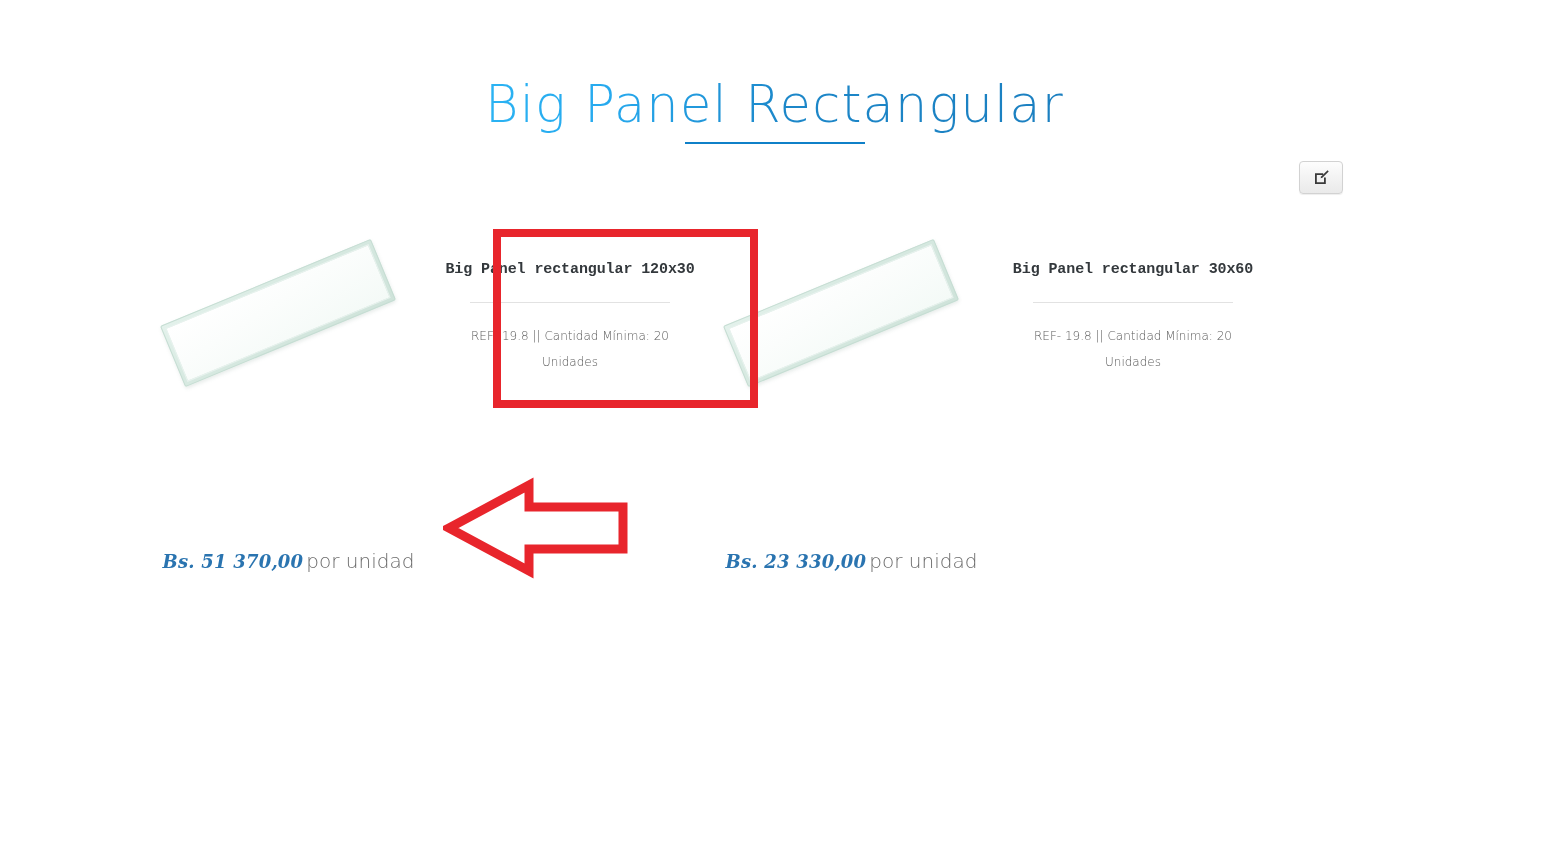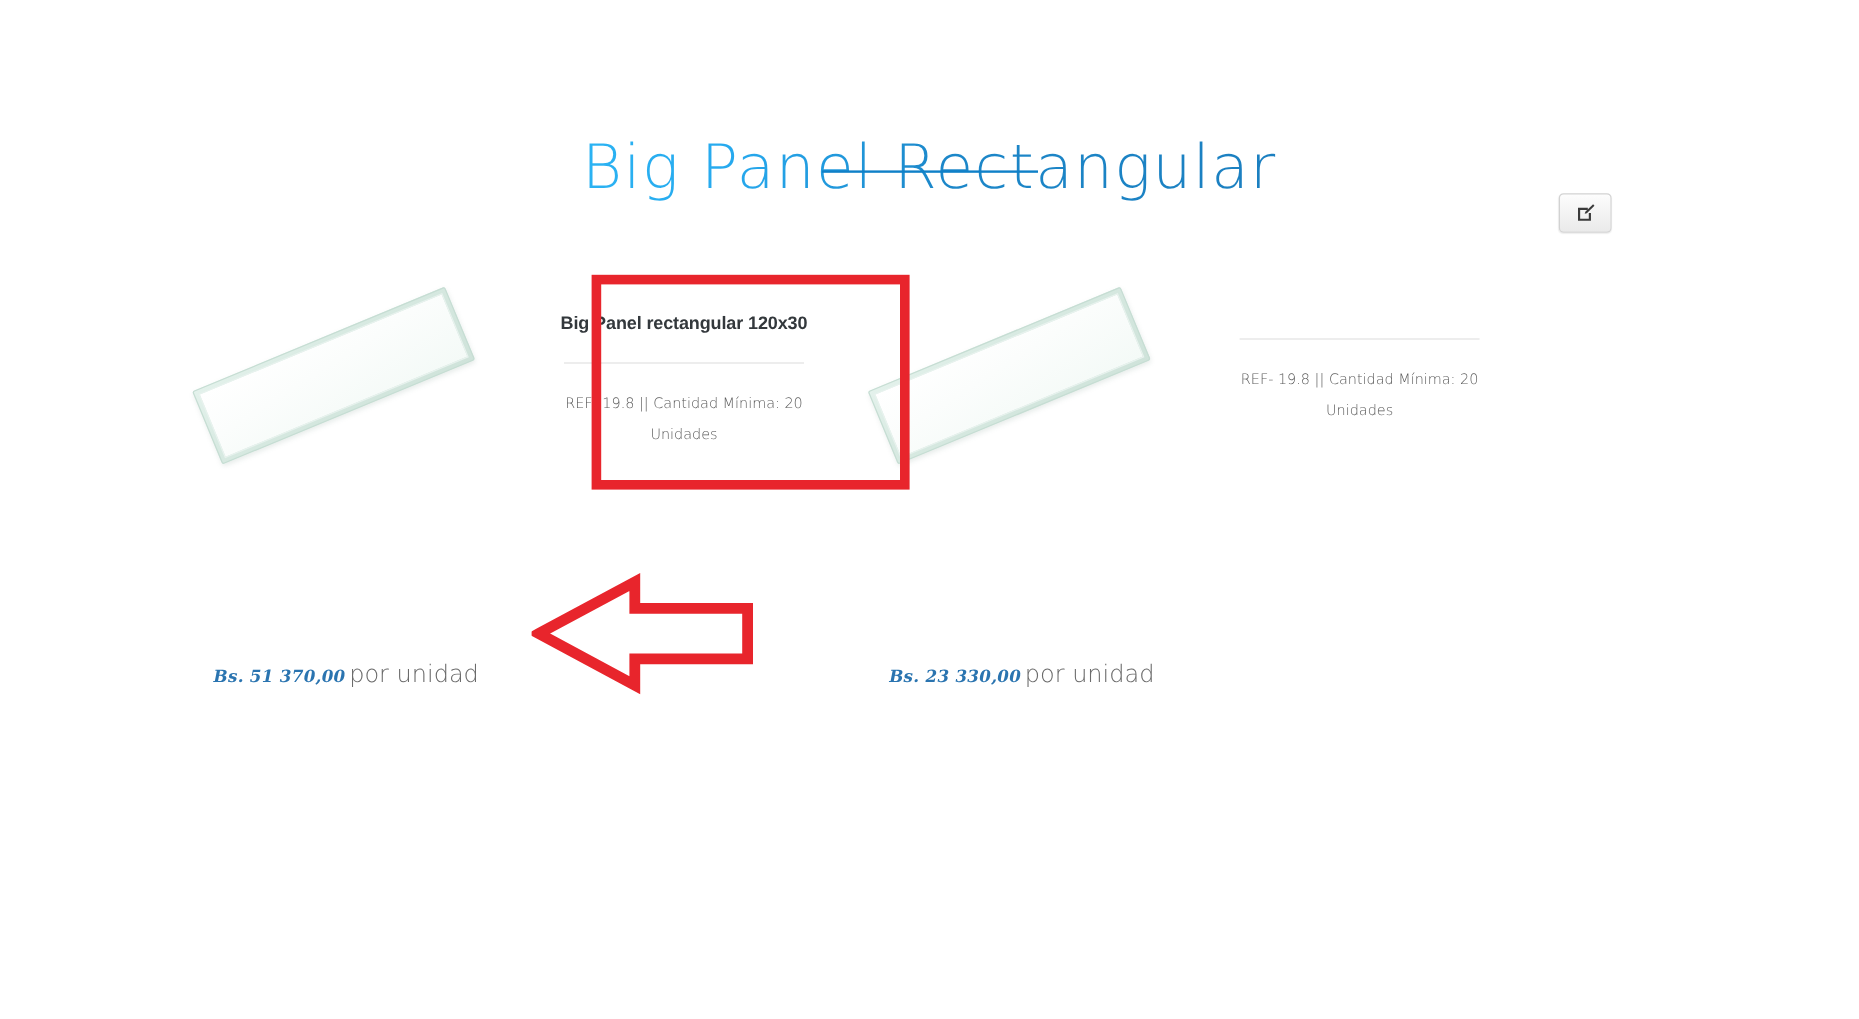--- a/index.html
+++ b/index.html
@@ -30,21 +30,20 @@
     font-weight: 300;
     font-size: 51px;
     line-height: 62px;
     letter-spacing: 1.2px;
     background: linear-gradient(100deg, #2bb3f3 0%, #26a9ee 22%, #1c87c9 52%, #1b7fc0 100%);
     -webkit-background-clip: text;
     background-clip: text;
     color: transparent;
     -webkit-text-fill-color: transparent;
     white-space: nowrap;
-    margin-top: 36px;
   }
   .title-underline {
     position: absolute;
     left: 50%;
     top: 68px;
     transform: translateX(-50%);
     width: 180px;
     height: 2px;
     background: #0f80c8;
   }
@@ -100,21 +99,21 @@
   .product-info {
     position: absolute;
     left: 281px;
     top: 0;
     width: 282px;
     text-align: center;
     padding-top: 28px;
     box-sizing: border-box;
   }
   .product-name {
-    font-family: Liberation Sans, sans-serif;
+    font-family: Liberation Mono, monospace;
     font-weight: bold;
     font-size: 15px;
     line-height: 20px;
     color: #33383c;
     letter-spacing: -0.1px;
   }
   .product-divider {
     width: 200px;
     height: 1px;
     background: #e2e2e2;
@@ -168,21 +167,21 @@
     left: 0;
     top: 317px;
     width: 281px;
     text-align: center;
     white-space: nowrap;
   }
   .price-value {
     font-family: "DejaVu Serif", serif;
     font-style: italic;
     font-weight: bold;
-    font-size: 14px;
+    font-size: 18px;
     color: #2a74b0;
     letter-spacing: 0.2px;
   }
   .price-suffix {
     font-family: "DejaVu Sans", sans-serif;
     font-weight: 300;
     font-size: 20px;
     color: #6b6b6b;
     margin-left: 3px;
   }
@@ -238,20 +237,21 @@
     <div class="price-line">
       <span class="price-value">Bs. 51 370,00</span><span class="price-suffix">por unidad</span>
     </div>
   </div>
 
   <div class="product second">
     <div class="product-media">
       <div class="panel-img"></div>
     </div>
     <div class="product-info">
+      <div class="product-name">Big Panel rectangular 30x60</div>
       <div class="product-divider"></div>
       <div class="product-meta">REF- 19.8 || Cantidad Mínima: 20 Unidades</div>
     </div>
     <div class="price-line">
       <span class="price-value">Bs. 23 330,00</span><span class="price-suffix">por unidad</span>
     </div>
   </div>
 
 </div>
 

